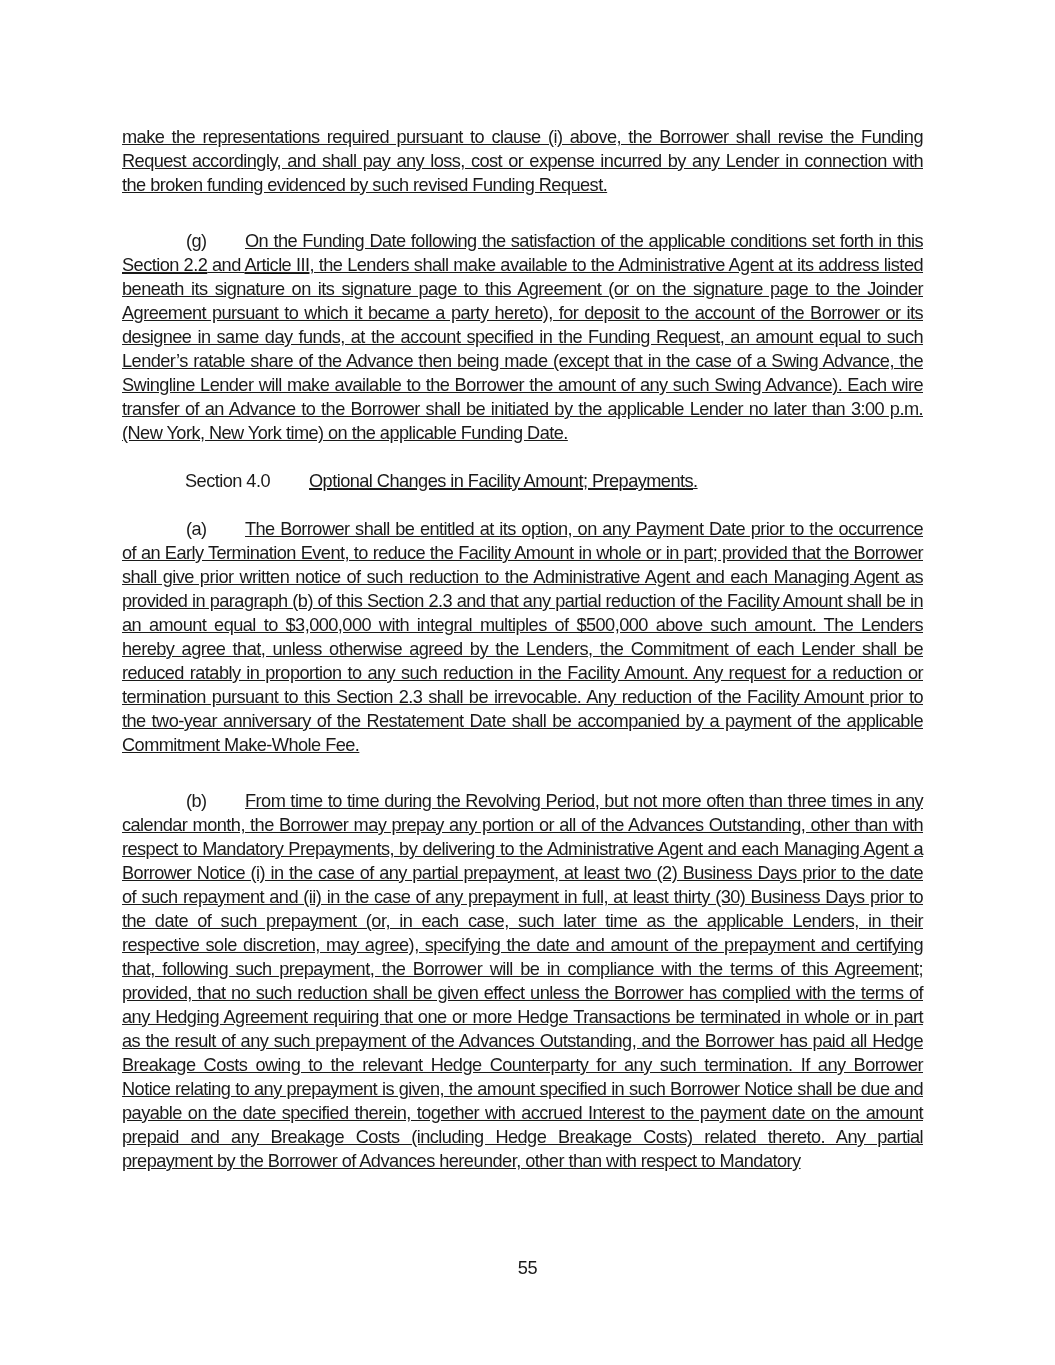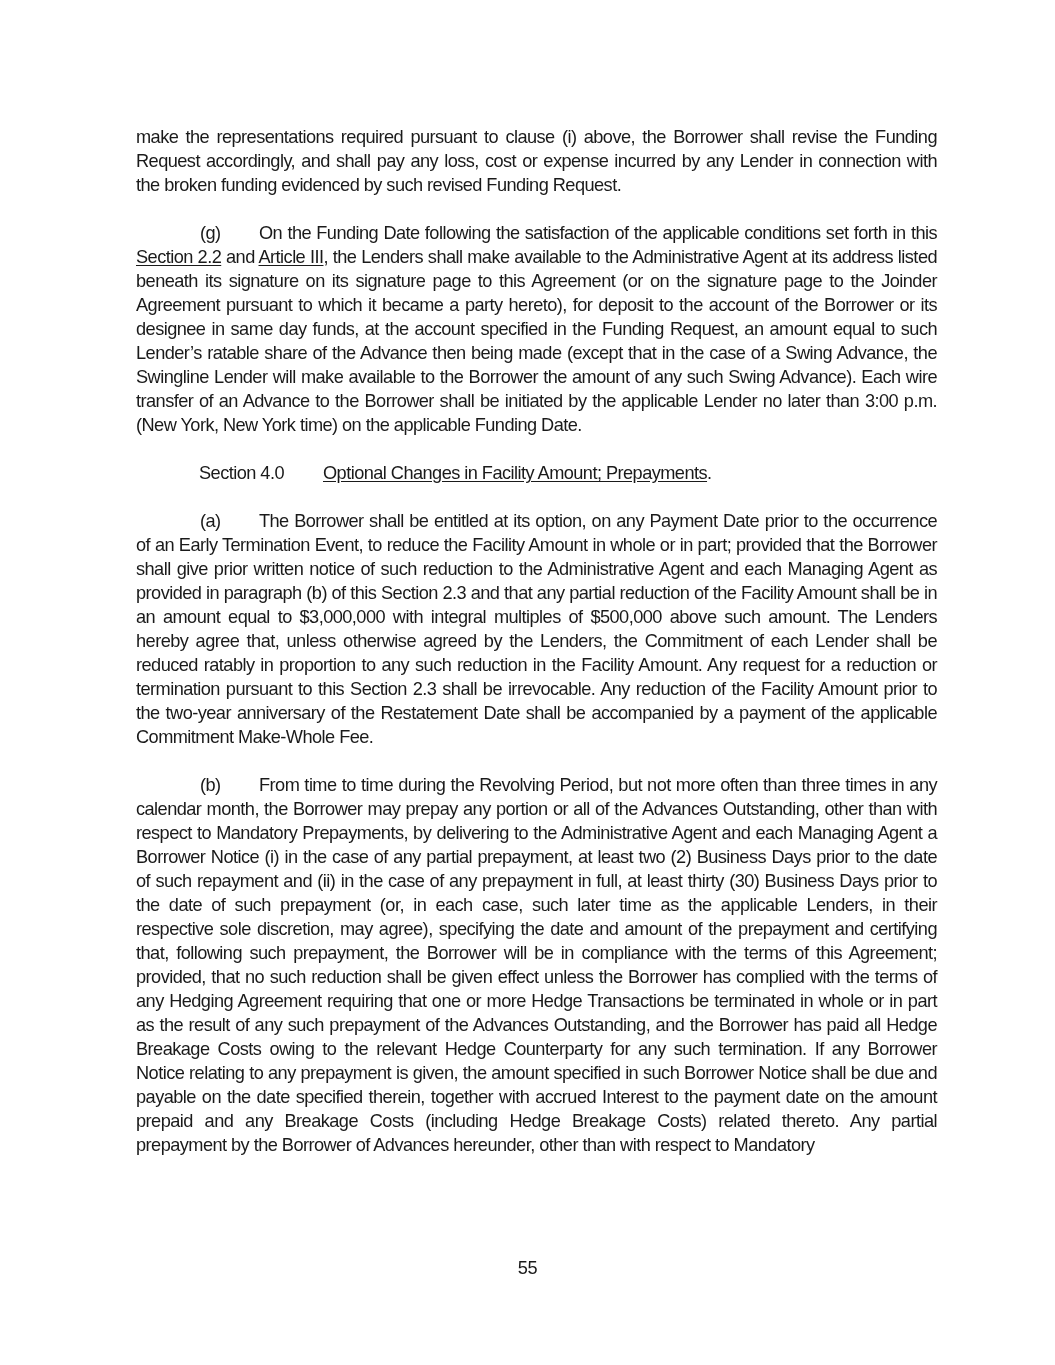--- a/index.html
+++ b/index.html
@@ -10,34 +10,35 @@
     body {
       width: 1055px;
       height: 1365px;
       position: relative;
       overflow: hidden;
       font-family: "Liberation Sans", "DejaVu Sans", sans-serif;
       color: #1a1a1a;
     }
     .page {
       position: absolute;
-      left: 136px;
+      left: 122px;
       top: 125px;
       width: 801px;
+      text-decoration: underline;
     }
     .para {
       font-size: 18.2px;
       line-height: 24px;
       text-align: justify;
       letter-spacing: -0.55px;
       word-spacing: 0px;
       margin: 0;
       transform-origin: left top;
     }
-    .para + .para { margin-top: 24px; }
+    .para + .para { margin-top: 32px; }
     .indent { text-indent: 64px; }
     .marker {
       display: inline-block;
       width: 59px;
       text-indent: 0;
     }
     .u { text-decoration: underline; text-underline-offset: 2px; }
     .heading {
       font-size: 18.2px;
       line-height: 24px;

